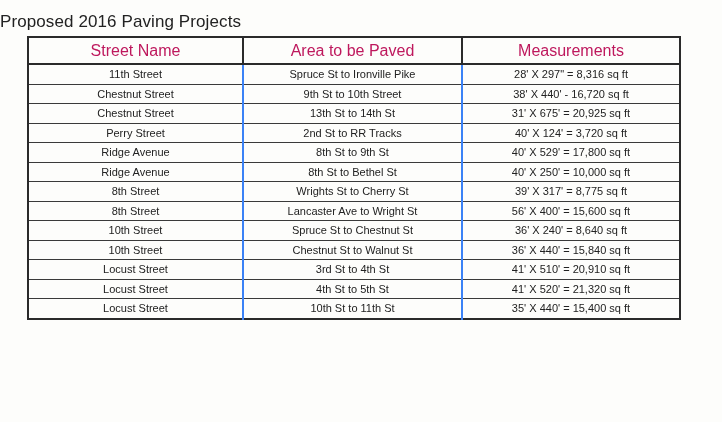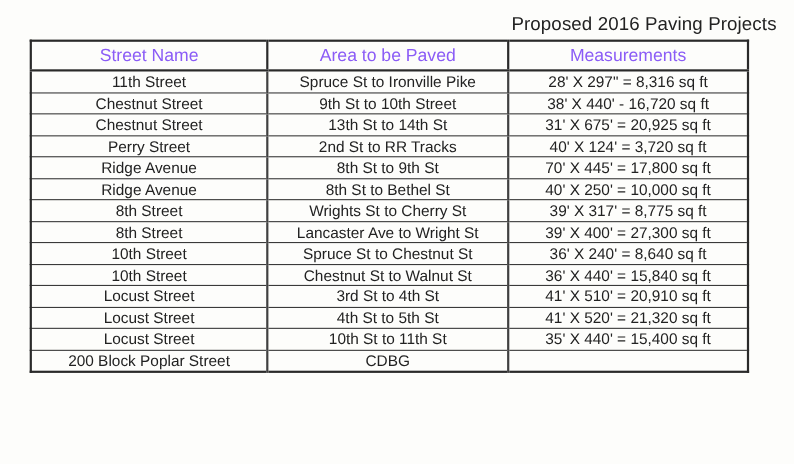--- a/index.html
+++ b/index.html
@@ -5,45 +5,45 @@
   html, body { margin: 0; padding: 0; }
   body {
     width: 722px; height: 422px; overflow: hidden;
     background: #fdfdfb;
     font-family: "Liberation Sans", "DejaVu Sans", sans-serif;
     color: #1e1e1e;
     position: relative;
   }
   .title {
     position: absolute; left: 0; top: 12px; width: 706px;
-    text-align: right; font-size: 17px; letter-spacing: 0.1px;
+    text-align: left; font-size: 17px; letter-spacing: 0.1px;
     color: #222;
   }
   table {
     position: absolute; left: 27px; top: 36px;
     width: 652px; border-collapse: collapse;
     table-layout: fixed;
     border: 2px solid #2a2a2a;
   }
   col.c1 { width: 215px; }
   col.c2 { width: 219px; }
   col.c3 { width: 218px; }
   th {
     height: 25px; font-weight: normal; font-size: 16px;
     border: 1px solid #2a2a2a; border-bottom: 2px solid #2a2a2a;
-    padding: 0; text-align: center; color: #8b5cf6;
+    padding: 0; text-align: center; color: #be185d;
   }
   th + th { border-left: 2px solid #2a2a2a; margin-left: 34px; }
   td {
-    height: 18.5px; font-size: 14px; padding: 0;
+    height: 18.5px; font-size: 11px; padding: 0;
     border: 1px solid #3a3a3a; text-align: center;
     line-height: 18px; color: #222;
     white-space: nowrap;
   }
-  td.c2, td.c3 { border-left: 2px solid #404040; }
+  td.c2, td.c3 { border-left: 2px solid #3b82f6; }
 </style>
 </head>
 <body>
 
 <div class="title">Proposed 2016 Paving Projects</div>
 
 <table>
   <colgroup>
       <col class="c1">
       <col class="c2">
@@ -73,36 +73,36 @@
       <td class="c3">31' X 675' = 20,925 sq ft</td>
     </tr>
     <tr>
       <td class="c1">Perry Street</td>
       <td class="c2">2nd St to RR Tracks</td>
       <td class="c3">40' X 124' = 3,720 sq ft</td>
     </tr>
     <tr>
       <td class="c1">Ridge Avenue</td>
       <td class="c2">8th St to 9th St</td>
-      <td class="c3">70' X 445' = 17,800 sq ft</td>
+      <td class="c3">40' X 529' = 17,800 sq ft</td>
     </tr>
     <tr>
       <td class="c1">Ridge Avenue</td>
       <td class="c2">8th St to Bethel St</td>
       <td class="c3">40' X 250' = 10,000 sq ft</td>
     </tr>
     <tr>
       <td class="c1">8th Street</td>
       <td class="c2">Wrights St to Cherry St</td>
       <td class="c3">39' X 317' = 8,775 sq ft</td>
     </tr>
     <tr>
       <td class="c1">8th Street</td>
       <td class="c2">Lancaster Ave to Wright St</td>
-      <td class="c3">39' X 400' = 27,300 sq ft</td>
+      <td class="c3">56' X 400' = 15,600 sq ft</td>
     </tr>
     <tr>
       <td class="c1">10th Street</td>
       <td class="c2">Spruce St to Chestnut St</td>
       <td class="c3">36' X 240' = 8,640 sq ft</td>
     </tr>
     <tr>
       <td class="c1">10th Street</td>
       <td class="c2">Chestnut St to Walnut St</td>
       <td class="c3">36' X 440' = 15,840 sq ft</td>
@@ -115,19 +115,14 @@
     <tr>
       <td class="c1">Locust Street</td>
       <td class="c2">4th St to 5th St</td>
       <td class="c3">41' X 520' = 21,320 sq ft</td>
     </tr>
     <tr>
       <td class="c1">Locust Street</td>
       <td class="c2">10th St to 11th St</td>
       <td class="c3">35' X 440' = 15,400 sq ft</td>
     </tr>
-    <tr>
-      <td class="c1">200 Block Poplar Street</td>
-      <td class="c2">CDBG</td>
-      <td class="c3"></td>
-    </tr>
   </tbody>
 </table>
 
 </body></html>

